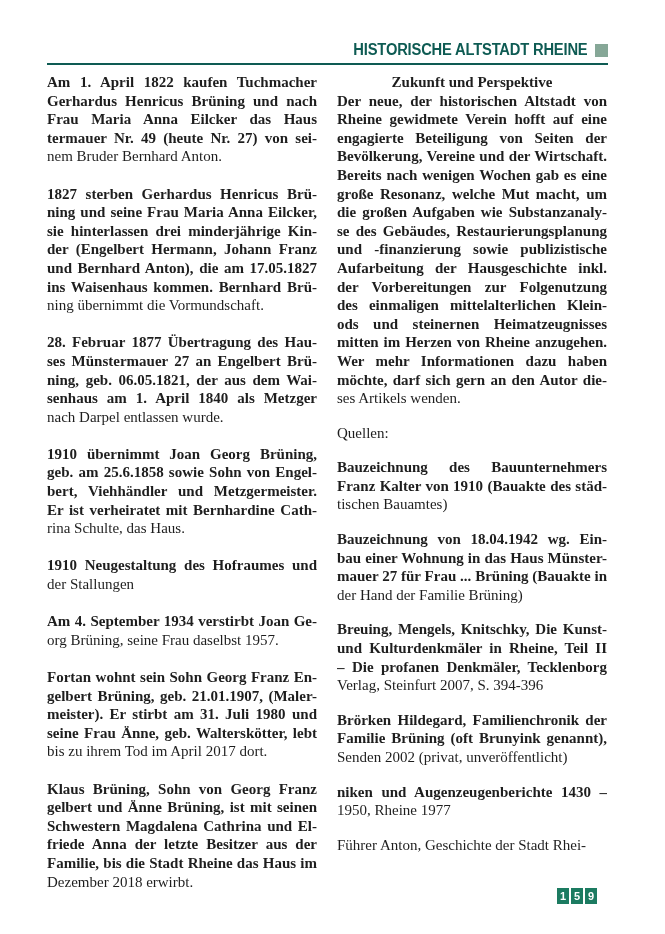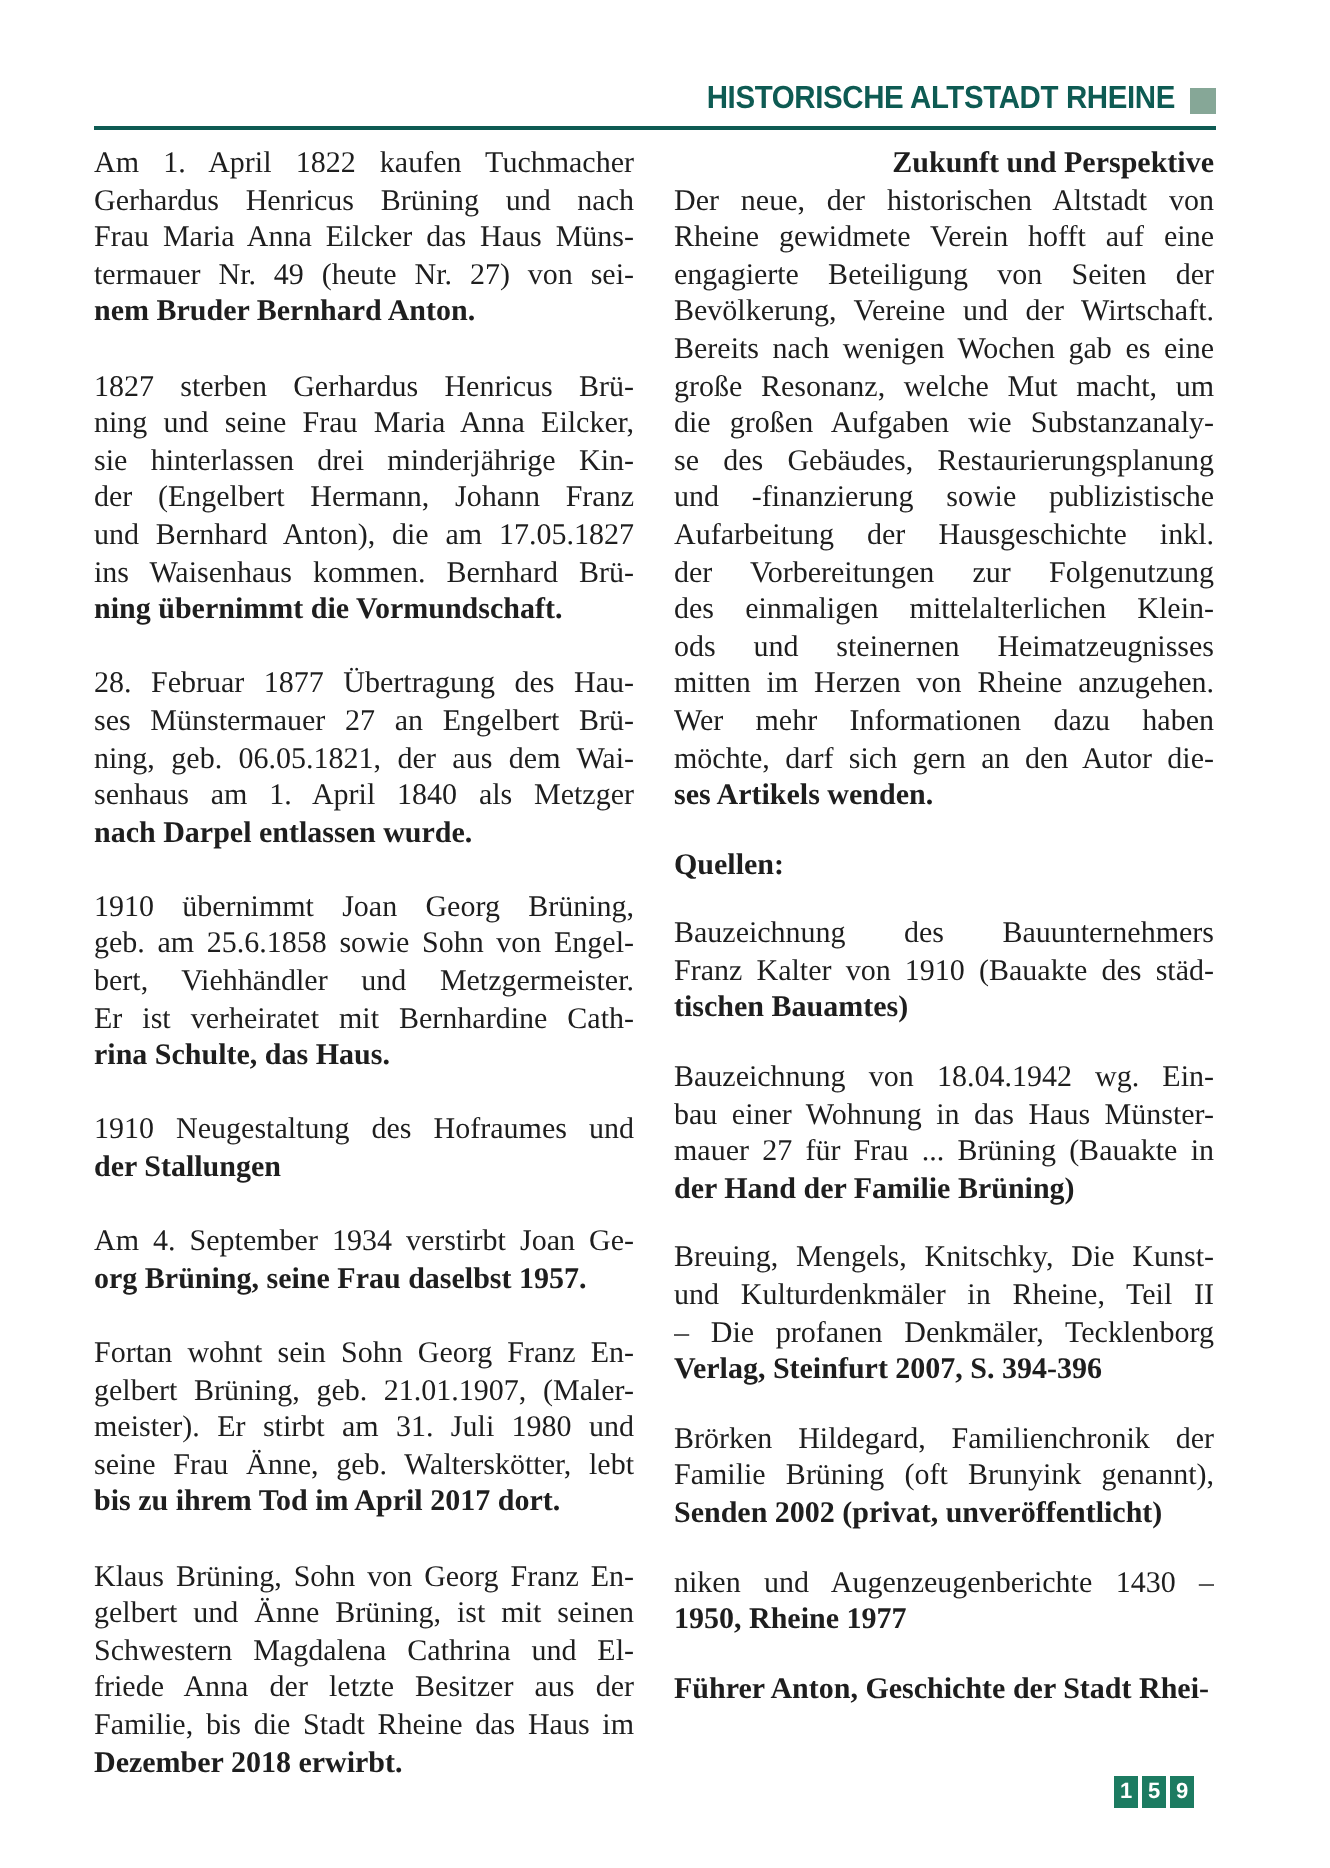--- a/index.html
+++ b/index.html
@@ -55,25 +55,26 @@
   .line{
     font-size:15px;
     line-height:var(--lh);
     height:var(--lh);
     overflow:hidden;
     white-space:normal;
   }
   .line.just{
     text-align:justify;
     text-align-last:justify;
-  }
-  .line.last{text-align:left;font-weight:bold;}
+    font-weight:bold;
+  }
+  .line.last{text-align:left;}
   .line.heading{
     font-weight:bold;
-    text-align:right;
+    text-align:center;
   }
   .pagination{
     position:absolute;top:888px;right:68px;
     display:flex;gap:2px;
   }
   .page-box{
     width:12px;height:16px;
     background:var(--pagebox);
     color:#ffffff;
     font-family:"Liberation Sans", sans-serif;

